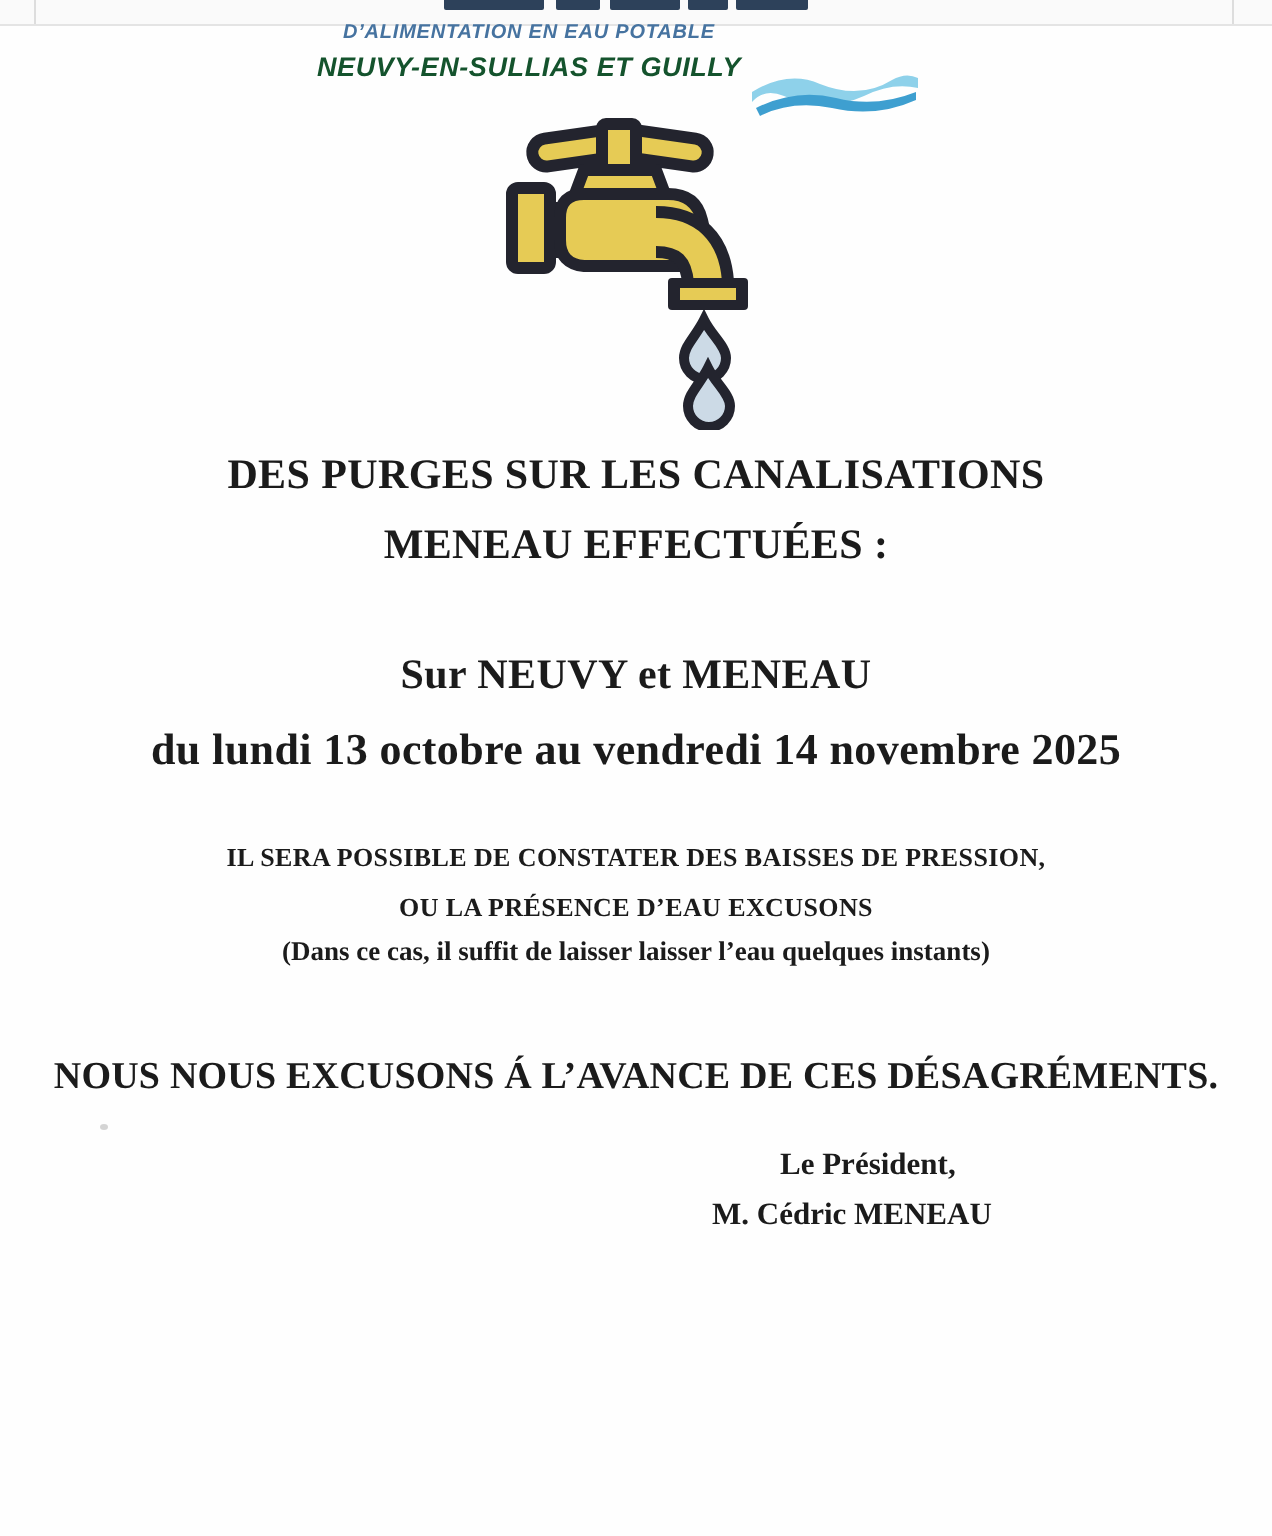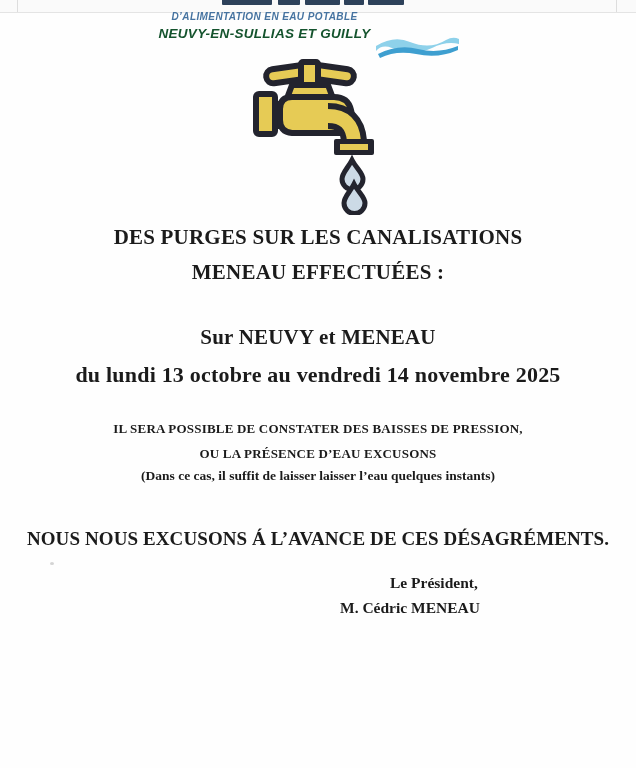--- a/index.html
+++ b/index.html
@@ -35,21 +35,21 @@
   .t2{top:260px;}
   .loc{top:325px;}
   .date{top:362px;font-size:22px;}
   .small{font-size:13px;letter-spacing:.2px;}
   .d1{top:421px;}
   .d2{top:446px;}
   .d3{top:468px;font-size:13.5px;letter-spacing:0;}
   .apology{top:528px;font-size:19px;letter-spacing:.1px;}
   .sig{color:#1b1b1b;font-weight:bold;font-size:15.5px;}
   .sig1{left:346px;top:574px;margin-left:44px;}
-  .sig2{left:340px;top:599px;}
+  .sig2{left:356px;top:599px;}
   .speck{left:50px;top:562px;width:4px;height:3px;background:#c2c2c2;border-radius:50%;opacity:.7;}
 </style>
 </head>
 <body>
 
 <div class="abs top-strip">
   <div class="abs frag" style="left:222px;width:50px;"></div>
   <div class="abs frag" style="left:278px;width:22px;"></div>
   <div class="abs frag" style="left:305px;width:35px;"></div>
   <div class="abs frag" style="left:344px;width:20px;"></div>

